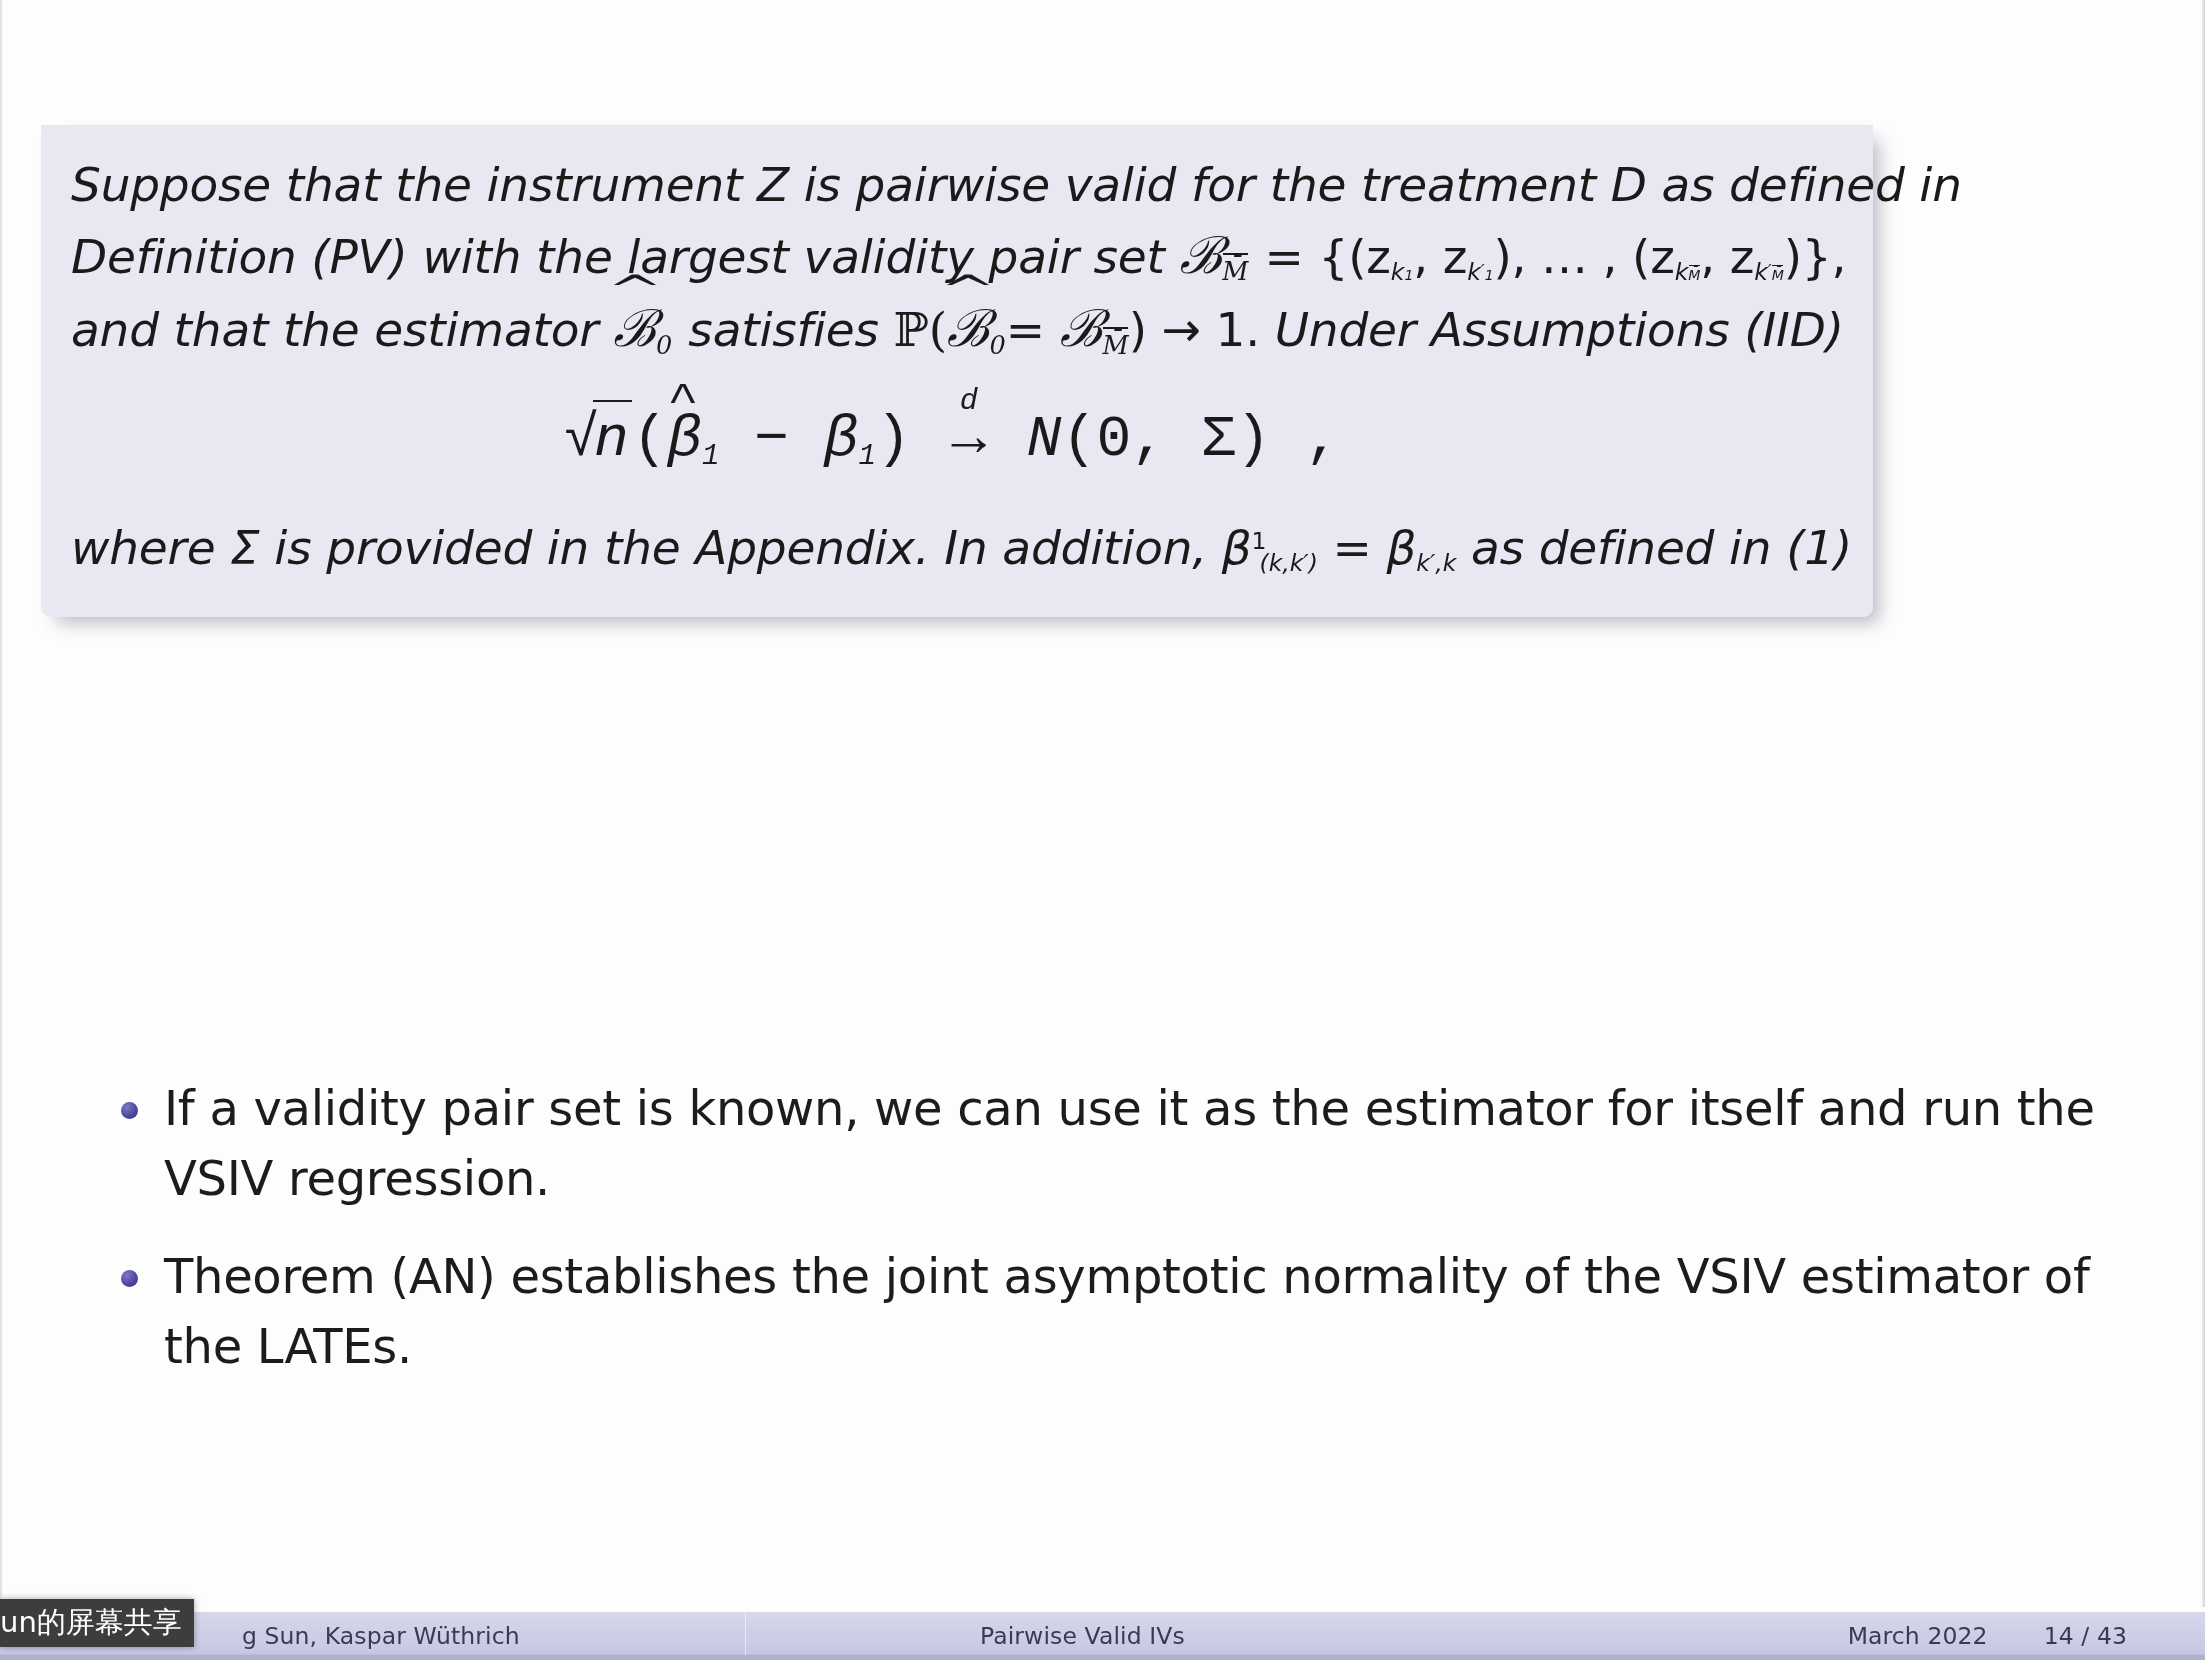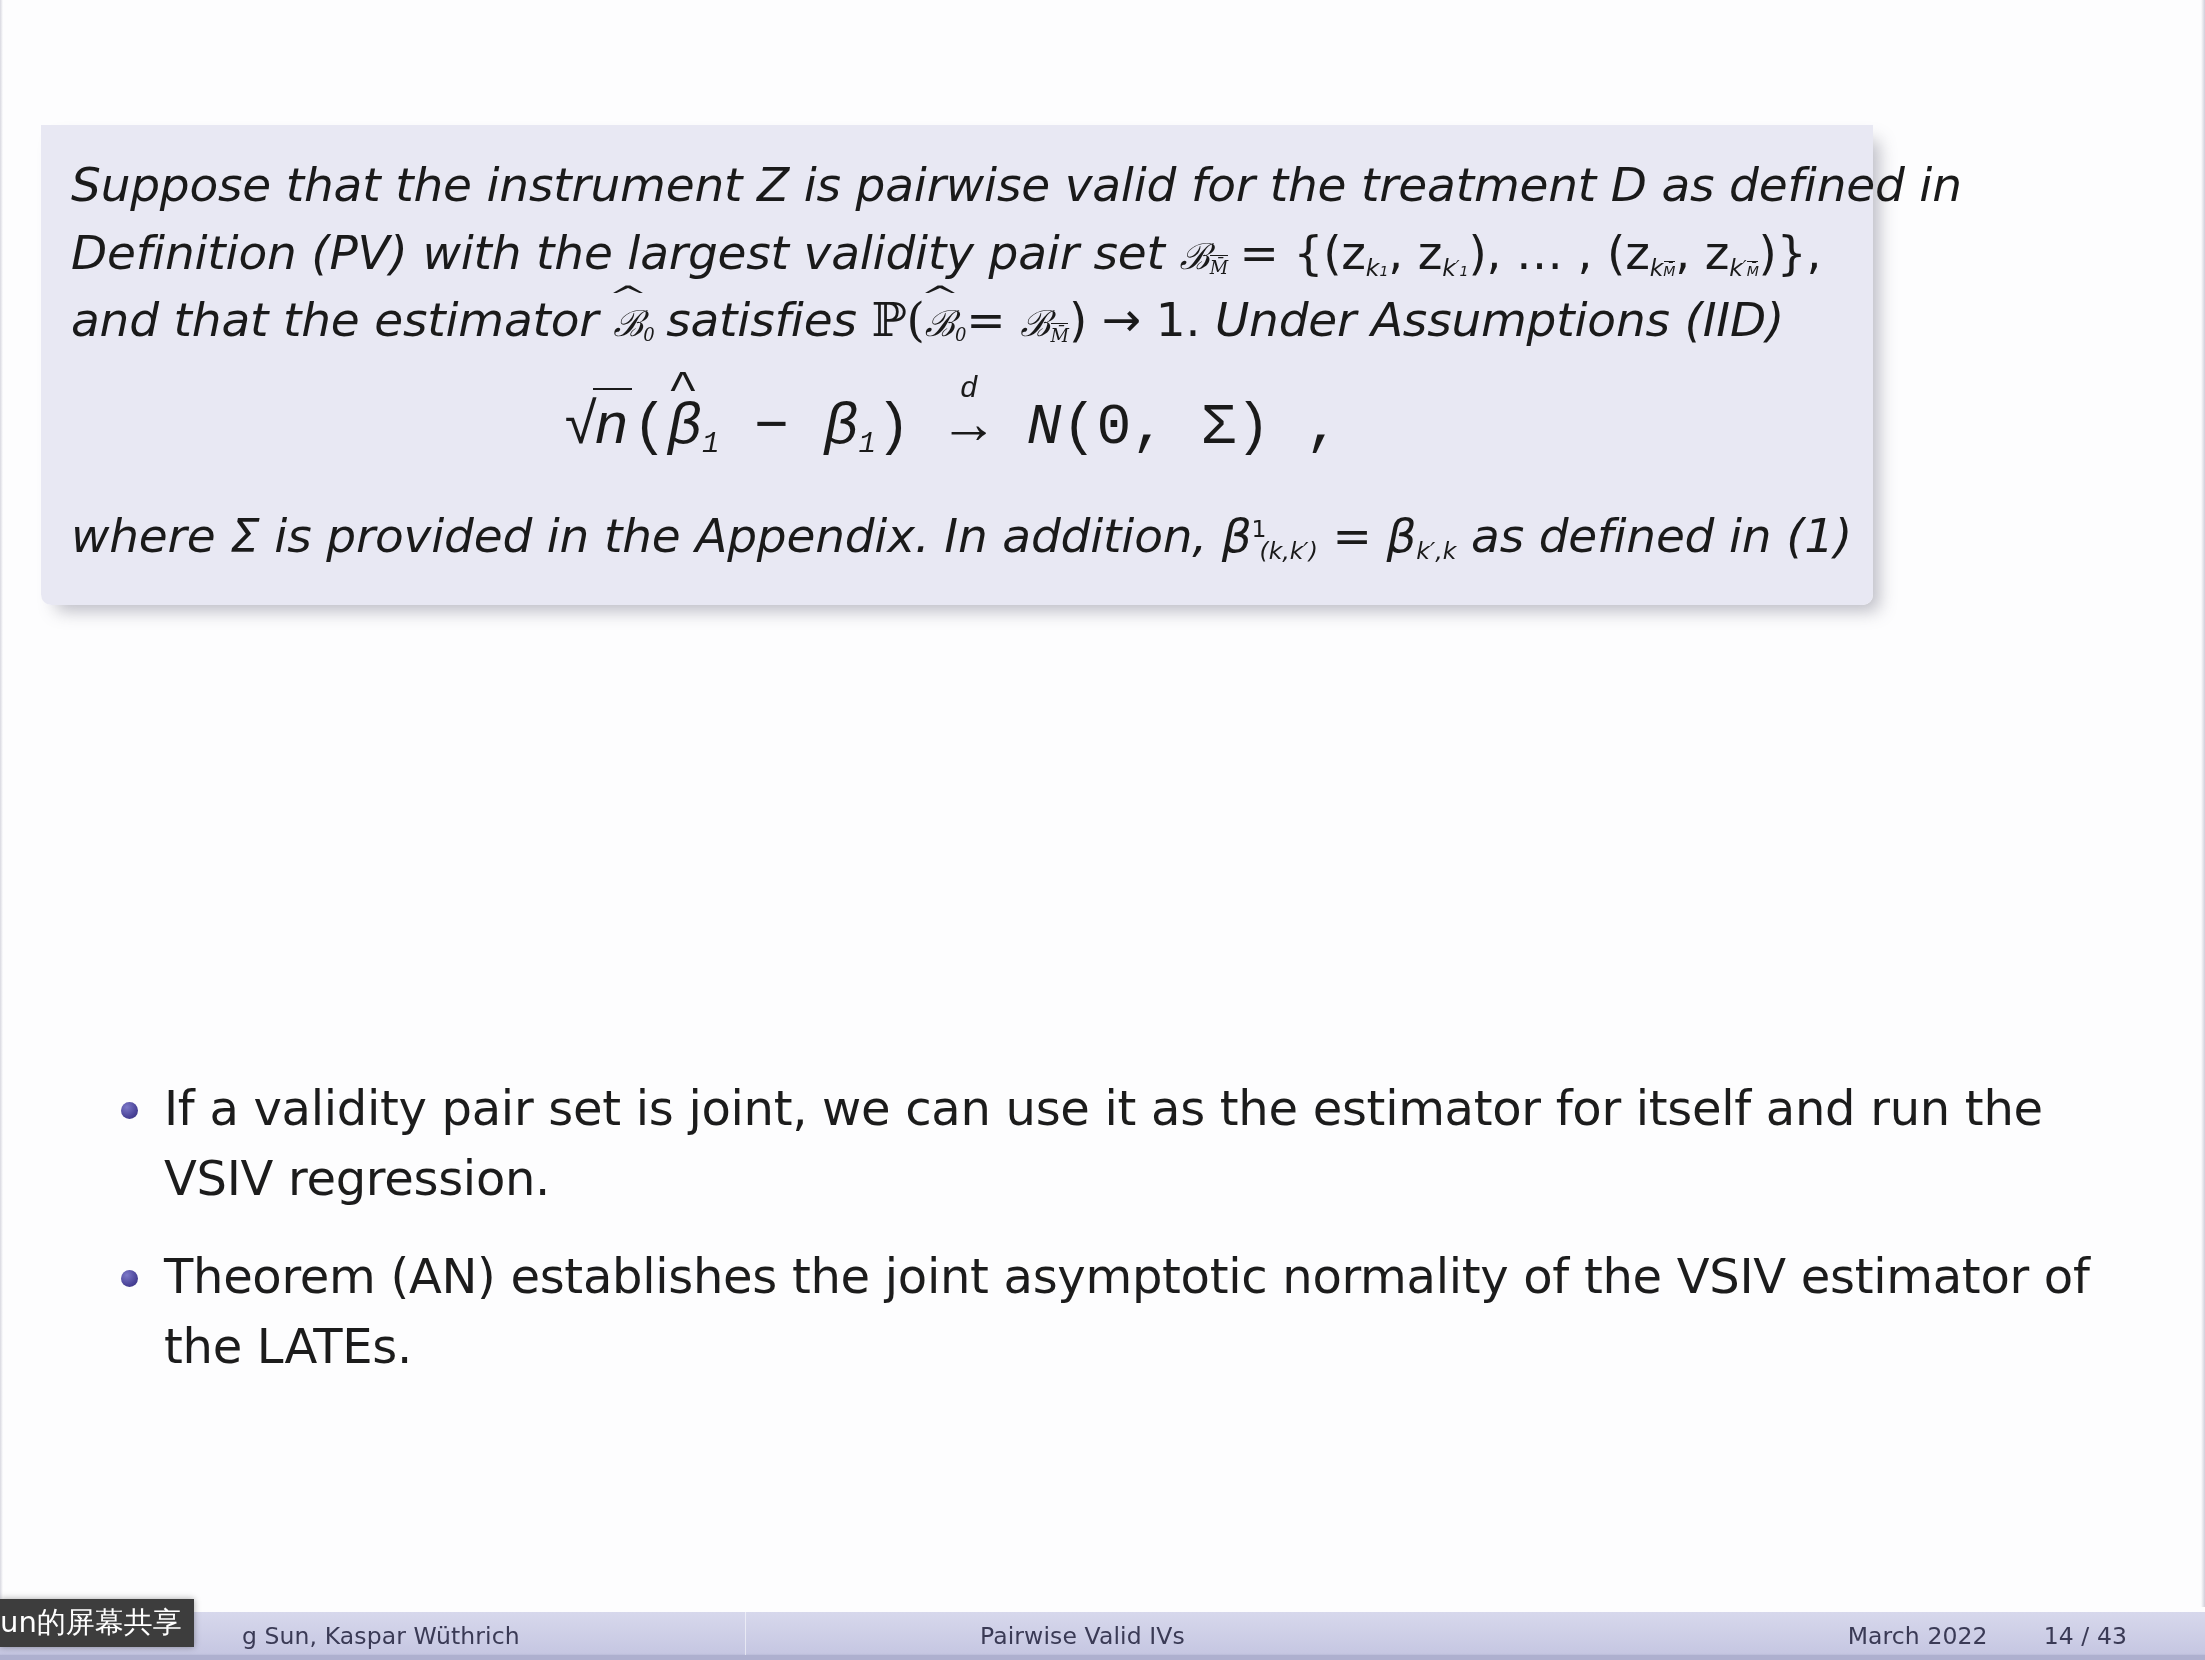--- a/index.html
+++ b/index.html
@@ -77,21 +77,21 @@
     white-space: nowrap;
     letter-spacing: -0.2px;
   }
 
   .upright { font-style: normal; }
 
   
   .scr {
     font-family: "DejaVu Serif", serif;
     font-style: italic;
-    font-size: 36px;
+    font-size: 51px;
     letter-spacing: 0;
     position: relative;
   }
   
   sub.s, .sub {
     font-size: 0.50em;
     vertical-align: -0.30em;
     font-style: italic;
     letter-spacing: 0;
   }
@@ -336,21 +336,21 @@
         <span>as defined in (1)</span>
       </div>
 
 
     </div>
   </div>
 
   <div class="bullets">
     <div class="bullet-item">
       <div class="bullet-dot"></div>
-      <div class="bullet-text">If a validity pair set is joint, we can use it as the estimator for itself and run the VSIV regression.</div>
+      <div class="bullet-text">If a validity pair set is known, we can use it as the estimator for itself and run the VSIV regression.</div>
     </div>
     <div class="bullet-item">
       <div class="bullet-dot"></div>
       <div class="bullet-text">Theorem (AN) establishes the joint asymptotic normality of the VSIV estimator of the LATEs.</div>
     </div>
   </div>
 
   <div class="footer">
     <div class="footer-hairline"></div>
     <div class="footer-left">g Sun, Kaspar Wüthrich</div>

